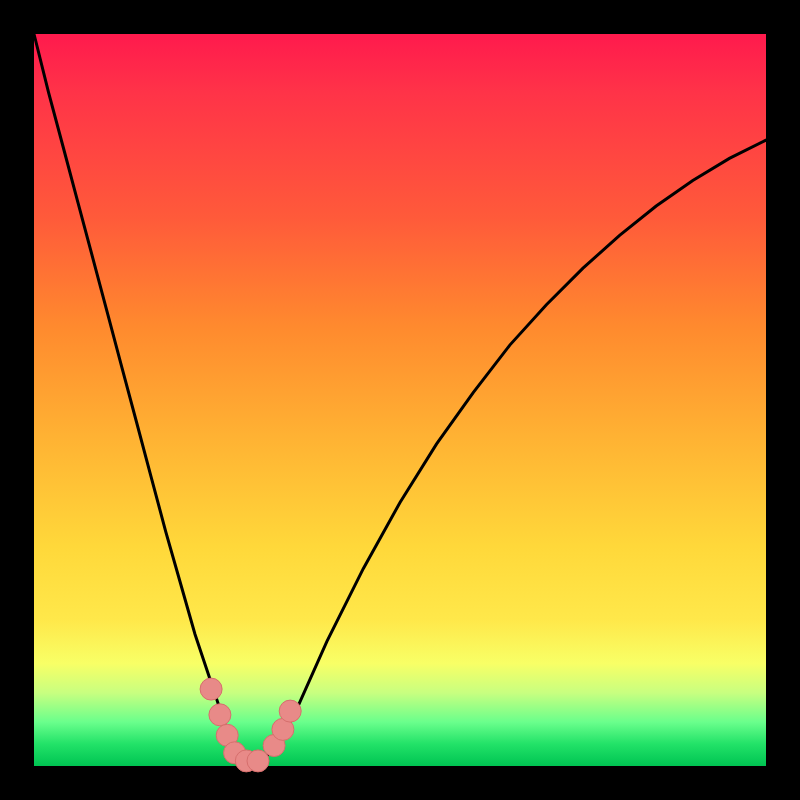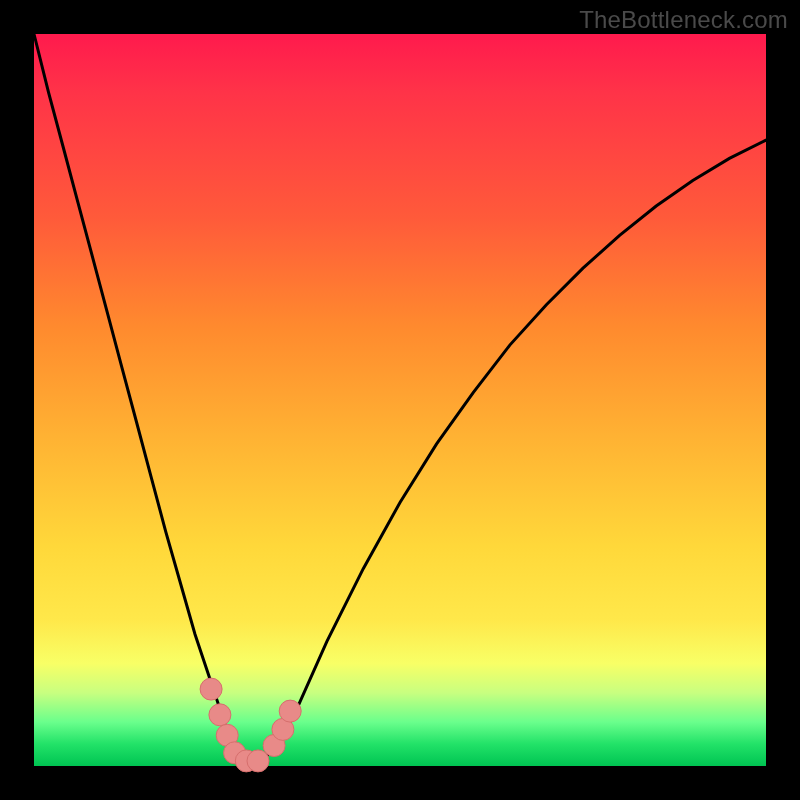--- a/index.html
+++ b/index.html
@@ -74,14 +74,13 @@
           <circle cx="193.2" cy="701.3" r="11" fill="#e88a88" stroke="#d66f6d" stroke-width="1"></circle>
           <circle cx="200.6" cy="718.8" r="11" fill="#e88a88" stroke="#d66f6d" stroke-width="1"></circle>
           <circle cx="212.3" cy="726.9" r="11" fill="#e88a88" stroke="#d66f6d" stroke-width="1"></circle>
           <circle cx="224.0" cy="726.9" r="11" fill="#e88a88" stroke="#d66f6d" stroke-width="1"></circle>
           <circle cx="240.1" cy="711.5" r="11" fill="#e88a88" stroke="#d66f6d" stroke-width="1"></circle>
           <circle cx="248.9" cy="695.4" r="11" fill="#e88a88" stroke="#d66f6d" stroke-width="1"></circle>
           <circle cx="256.2" cy="677.1" r="11" fill="#e88a88" stroke="#d66f6d" stroke-width="1"></circle>
         </g>
     </svg>
   </div>
-  <div class="watermark">TheBottleneck.com</div>
 </div>
 
 </body></html>

